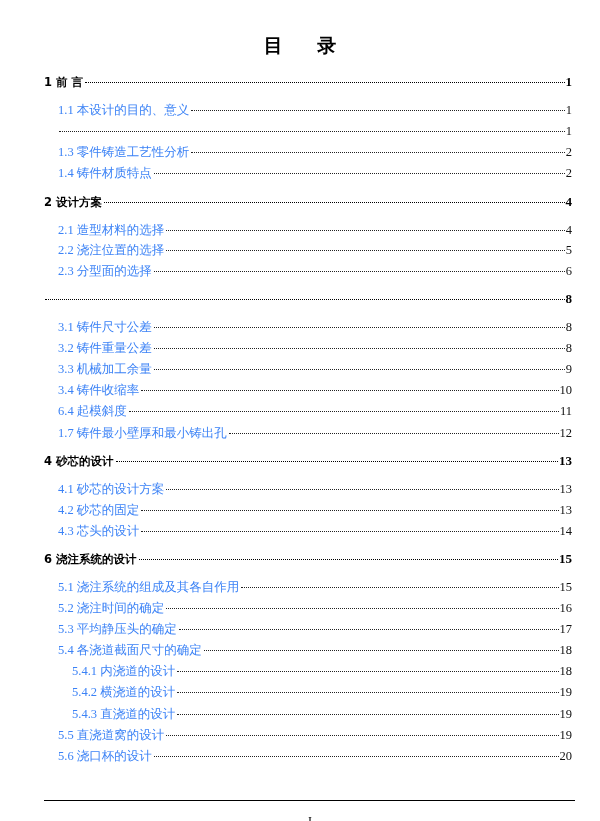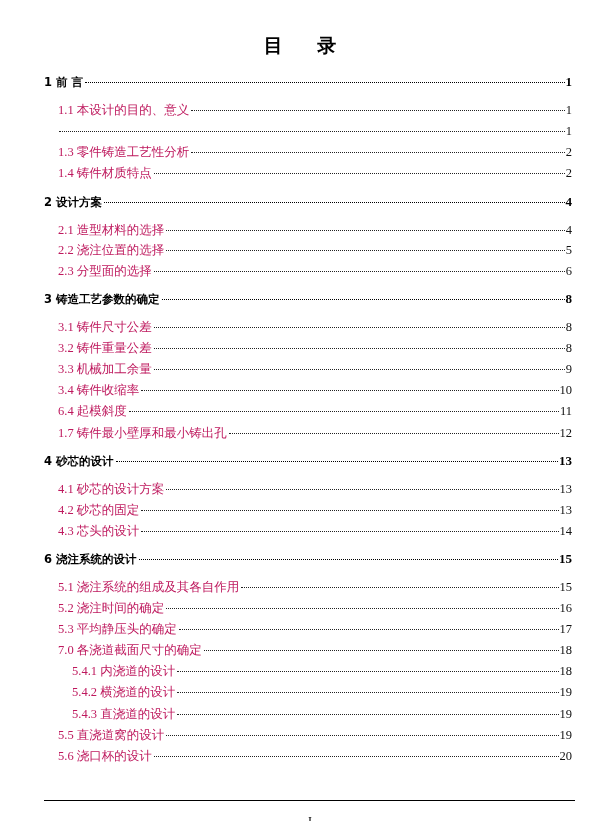--- a/index.html
+++ b/index.html
@@ -8,21 +8,21 @@
     position: absolute; left: 0; top: 30px; width: 600px; text-align: center;
     font-family: "DejaVu Sans", sans-serif; font-weight: bold; font-size: 19px;
     letter-spacing: 14px; padding-left: 14px; box-sizing: border-box; line-height: 30px;
   }
   .toc { position: absolute; left: 0; top: 0; width: 600px; }
   .entry {
     position: absolute; display: flex; align-items: baseline; right: 28px; height: 18px;
     line-height: 18px; white-space: nowrap; justify-content: space-between;
   }
   .entry .label {
-    font-family: "Liberation Serif", "DejaVu Serif", serif; font-size: 12.5px; color: #be185d;
+    font-family: "Liberation Serif", "DejaVu Serif", serif; font-size: 12.5px; color: #3b82f6;
     padding-right: 1px;
   }
   .entry .leader {
     flex: 1; border-bottom: 1px dotted #222; margin: 0 1px; transform: translateY(-3px); min-width: 10px;
   }
   .entry .page {
     font-family: "Liberation Serif", "DejaVu Serif", serif; font-size: 12.5px; color: #111;
     min-width: 6px; text-align: right;
   }
   .entry.l1 { left: 44px; }
@@ -86,21 +86,20 @@
       <span class="leader"></span>
       <span class="page">5</span>
     </div>
   <div class="entry l2" style="top:262px">
       <span class="label">2.3 分型面的选择</span>
       <span class="leader"></span>
       <span class="page">6</span>
     </div>
 
   <div class="entry l1" style="top:290px">
-      <span class="label">3 铸造工艺参数的确定</span>
       <span class="leader"></span>
       <span class="page">8</span>
     </div>
   <div class="entry l2" style="top:318px">
       <span class="label">3.1 铸件尺寸公差</span>
       <span class="leader"></span>
       <span class="page">8</span>
     </div>
   <div class="entry l2" style="top:339px">
       <span class="label">3.2 铸件重量公差</span>
@@ -163,21 +162,21 @@
       <span class="label">5.2 浇注时间的确定</span>
       <span class="leader"></span>
       <span class="page">16</span>
     </div>
   <div class="entry l2" style="top:620px">
       <span class="label">5.3 平均静压头的确定</span>
       <span class="leader"></span>
       <span class="page">17</span>
     </div>
   <div class="entry l2" style="top:641px">
-      <span class="label">7.0 各浇道截面尺寸的确定</span>
+      <span class="label">5.4 各浇道截面尺寸的确定</span>
       <span class="leader"></span>
       <span class="page">18</span>
     </div>
   <div class="entry l3" style="top:662px">
       <span class="label">5.4.1 内浇道的设计</span>
       <span class="leader"></span>
       <span class="page">18</span>
     </div>
   <div class="entry l3" style="top:683px">
       <span class="label">5.4.2 横浇道的设计</span>

